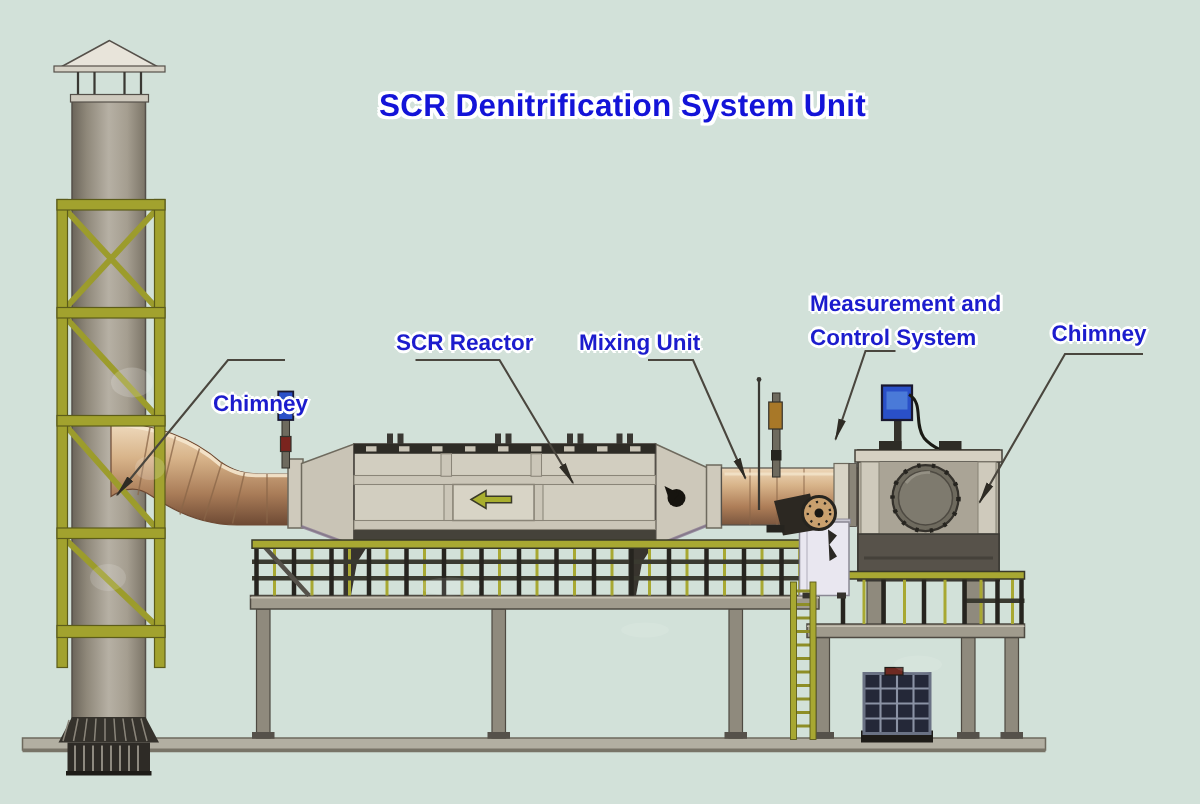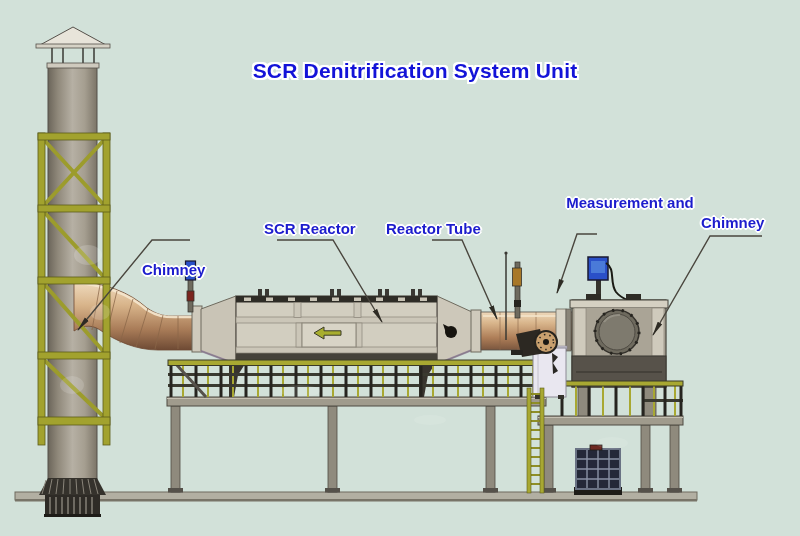--- a/index.html
+++ b/index.html
@@ -25,21 +25,21 @@
   .diagram-label{
     position:absolute;
     font:bold 15px "Liberation Sans",sans-serif;color:var(--label-color);
     white-space:nowrap;
     text-shadow:2px 0 0 #fff,-2px 0 0 #fff,0 2px 0 #fff,0 -2px 0 #fff,
       1px 1px 0 #fff,-1px -1px 0 #fff,1px -1px 0 #fff,-1px 1px 0 #fff;
   }
   .lbl-chimney{left:142px;top:217px;margin-top:44px;}
   .lbl-reactor{left:244px;top:220px;padding-left:20px;}
   .lbl-mixing{left:386px;top:220px;}
-  .lbl-measure{left:540px;top:191px;width:180px;text-align:center;line-height:23px;}
+  .lbl-measure{left:540px;top:191px;width:180px;text-align:left;line-height:23px;}
   .lbl-heater{left:701px;top:214px;}
 </style>
 </head>
 <body>
 
 <div class="stage">
 
 <svg width="800" height="536" viewBox="0 0 800 536">
   <defs>
     <linearGradient id="colGrad" x1="0" y1="0" x2="1" y2="0">
@@ -386,19 +386,20 @@
     <path d="M277,240 L333,240 L382,322" marker-end="url(#dart)"></path>
     <path d="M432,240 L462,240 L497,319" marker-end="url(#dart)"></path>
     <path d="M597,234 L577,234 L557,293" marker-end="url(#dart)"></path>
     <path d="M762,236 L710,236 L653,335" marker-end="url(#dart)"></path>
   </g>
 </svg>
 
 <div class="diagram-title">SCR Denitrification System Unit</div>
 <div class="diagram-label lbl-chimney">Chimney</div>
 <div class="diagram-label lbl-reactor">SCR Reactor</div>
-<div class="diagram-label lbl-mixing">Reactor Tube</div>
+<div class="diagram-label lbl-mixing">Mixing Unit</div>
 <div class="diagram-label lbl-measure">
   <div>Measurement and</div>
+  <div>Control System</div>
 </div>
 <div class="diagram-label lbl-heater">Chimney</div>
 
 </div>
 
 </body></html>

